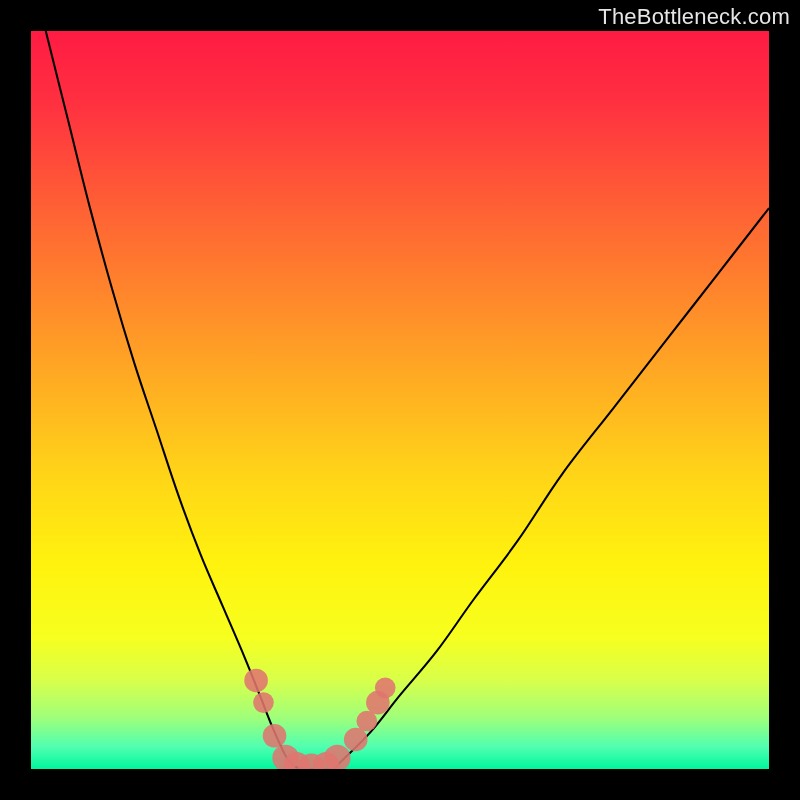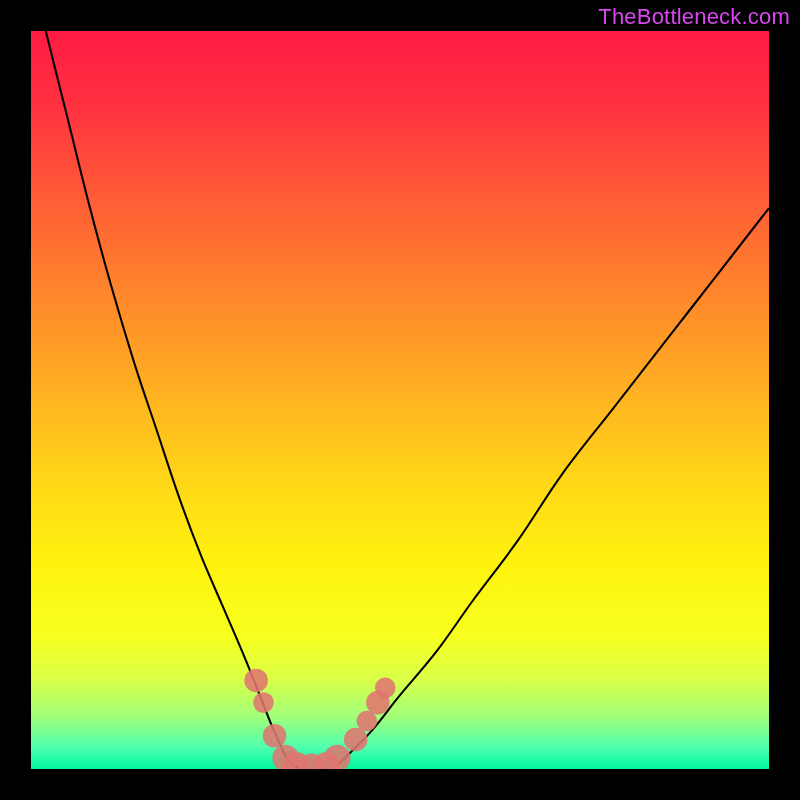--- a/index.html
+++ b/index.html
@@ -25,21 +25,21 @@
     overflow: hidden;
   }
   .gradient {
     position: absolute;
     inset: 0;
   }
   .watermark {
     position: absolute;
     top: 4px;
     right: 10px;
-    color: #d946ef;
+    color: #e5e5e5;
     font-size: 22px;
     letter-spacing: 0.2px;
     font-weight: 400;
     user-select: none;
   }
   svg.curves {
     position: absolute;
     inset: 0;
   }
 </style>

